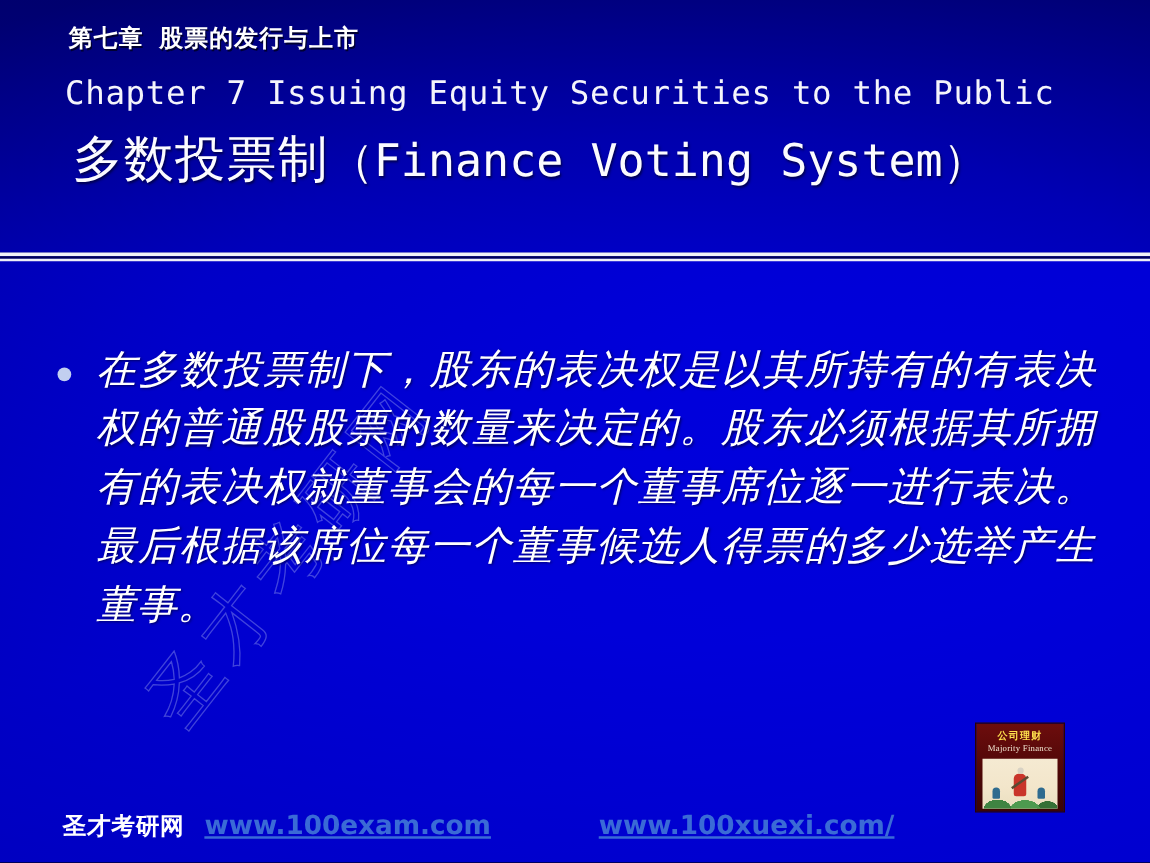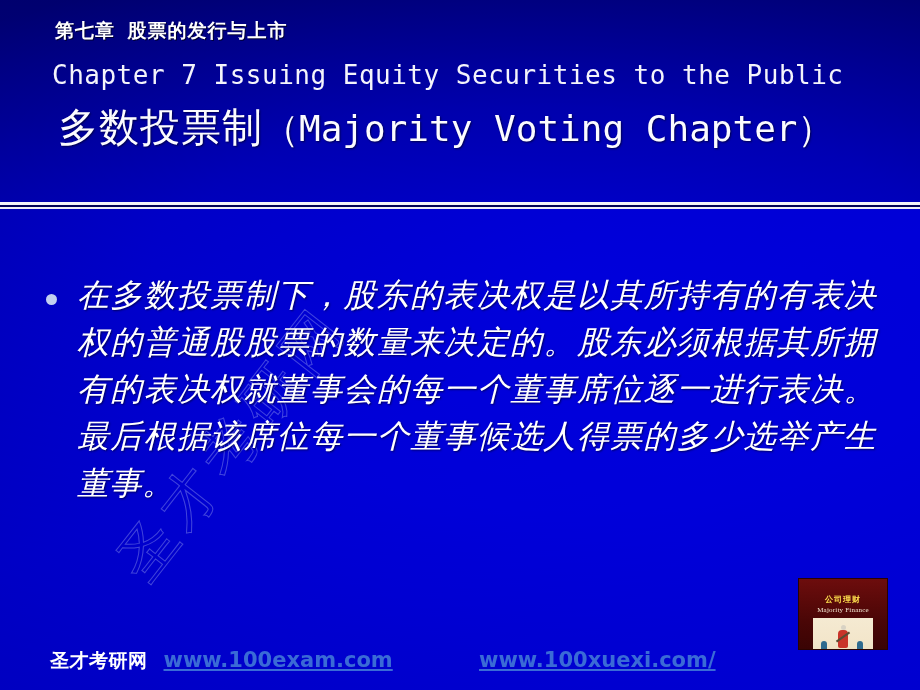--- a/index.html
+++ b/index.html
@@ -66,21 +66,21 @@
   .slide-title {
     position: absolute;
     left: 58px; top: 106px;
     font-size: 40px;
     color: #fbfbff;
     white-space: nowrap;
     line-height: 1.1;
     text-shadow: 1px 1px 2px rgba(0,0,60,0.85);
   }
   .slide-title .cn {
-    font-family: Liberation Serif, serif;
+    font-family: Liberation Sans, sans-serif;
     font-size: 40px;
     letter-spacing: 1px;
   }
   .slide-title .en {
     font-family: "DejaVu Sans Mono", "Liberation Mono", monospace;
     font-size: 36px;
     letter-spacing: 0px;
   }
 
   
@@ -135,26 +135,26 @@
     line-height: 47px;
     color: #ffffff;
     letter-spacing: 0.5px;
     text-shadow: 1px 1px 2px rgba(0,0,70,0.8);
     text-align: justify;
   }
 
   
   .book-cover {
     position: absolute;
-    left: 798px; top: 578px;
-    width: 90px; height: 72px;
+    left: 780px; top: 578px;
+    width: 72px; height: 72px;
     background: linear-gradient(180deg, #6d0d0d 0%, #4a0606 60%, #3a0404 100%);
     border: 1px solid #2a0202;
     box-sizing: border-box;
-    padding-top: 16px;
+    padding-top: 5px;
     text-align: center;
     overflow: hidden;
   }
   .book-cover .bc-cn {
     font-family: "DejaVu Sans", "Liberation Sans", sans-serif;
     font-size: 8px;
     font-weight: bold;
     color: #ffe14d;
     letter-spacing: 1px;
     line-height: 10px;
@@ -253,21 +253,21 @@
 <body>
 
 <div id="slide">
 
   <div class="header-band"></div>
 
   <div class="chapter-cn">第七章  股票的发行与上市</div>
   <div class="chapter-en">Chapter 7 Issuing Equity Securities to the Public</div>
 
   <div class="slide-title">
-    <span class="cn">多数投票制</span><span class="en">（Majority Voting Chapter）</span>
+    <span class="cn">多数投票制</span><span class="en">（Finance Voting System）</span>
   </div>
 
   <div class="divider l1"></div>
   <div class="divider l2"></div>
   <div class="divider l3"></div>
 
   <div class="watermark">
     <span>圣才考研网</span>
   </div>
 

